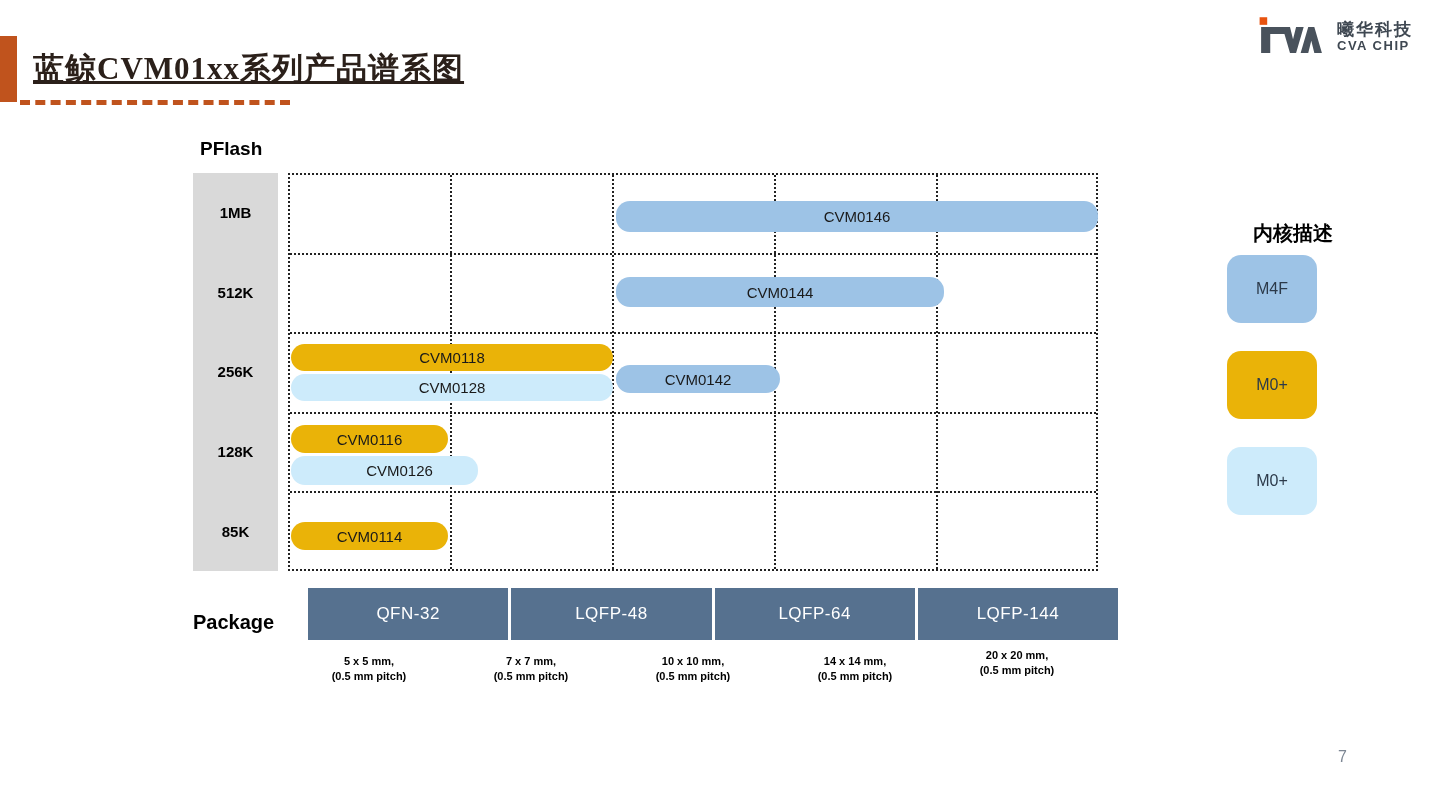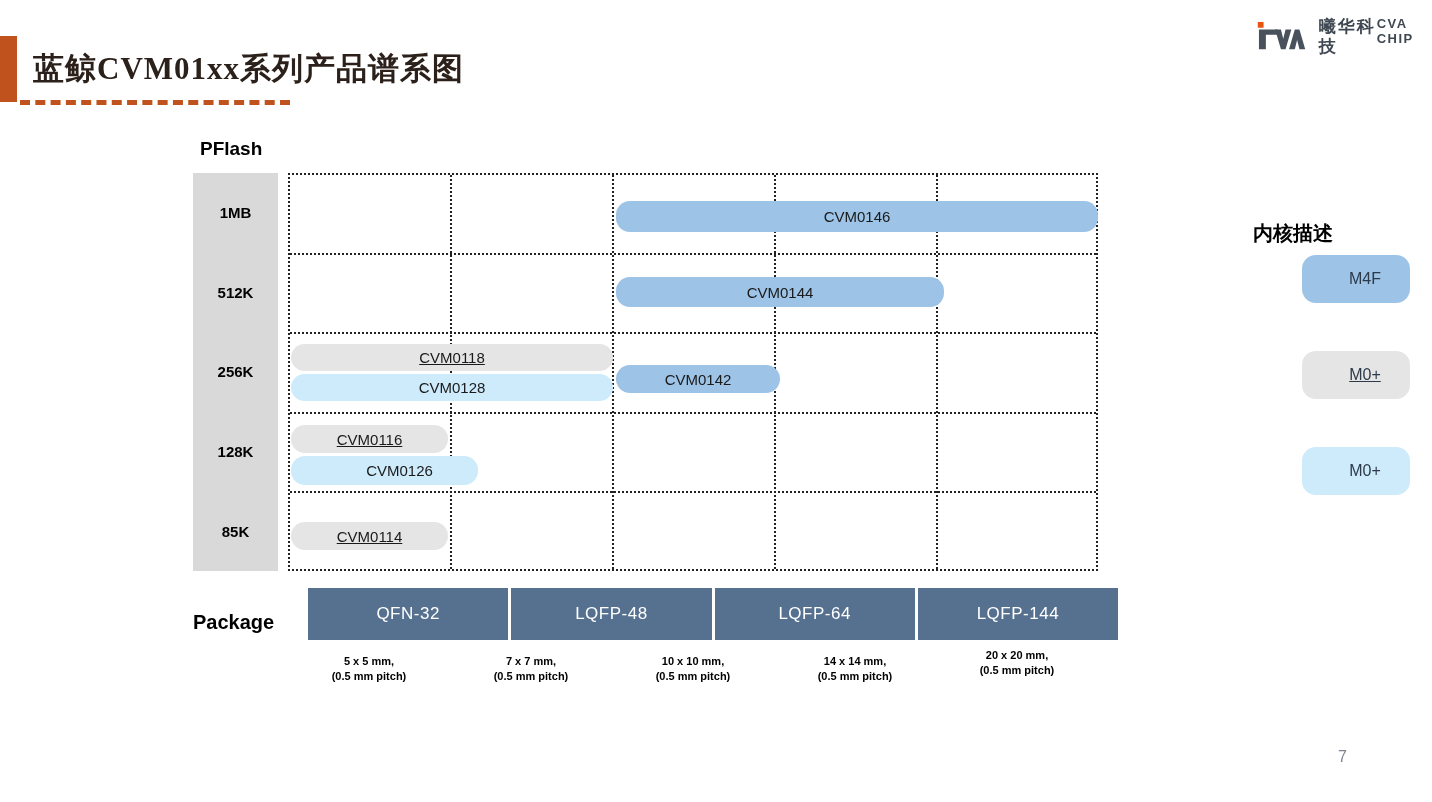--- a/index.html
+++ b/index.html
@@ -2,27 +2,27 @@
 <html><head>
 <meta charset="utf-8">
 <style>
   html,body{margin:0;padding:0;background:#fff;}
   .slide{position:relative;width:1432px;height:802px;background:#ffffff;overflow:hidden;
          font-family:"Liberation Sans",sans-serif;color:#111;}
 
   
   .accent-bar{position:absolute;left:0;top:36px;width:17px;height:66px;background:#C0531D;}
   .title{position:absolute;left:33px;top:48px;margin:0;font-family:"Liberation Serif",serif;
-         font-weight:bold;font-size:31px;color:#2b201a;letter-spacing:1px;}
+         font-weight:bold;font-size:31px;color:#2b201a;letter-spacing:1px;text-decoration:underline;}
   .title-underline{position:absolute;left:20px;top:100px;width:270px;height:0;
          border-bottom:5px dashed #C0531D;}
 
   
   .logo{position:absolute;left:1252px;top:16px;display:flex;align-items:center;gap:9px;}
-  .logo-text{display:flex;flex-direction:row;justify-content:center;}
+  .logo-text{display:flex;flex-direction:column;justify-content:center;}
   .logo-cn{font-size:17px;font-weight:bold;color:#3f4852;letter-spacing:2px;line-height:1.15;}
   .logo-en{font-size:13px;font-weight:bold;color:#3f4852;letter-spacing:1.5px;line-height:1.15;}
 
   
   .pflash-label{position:absolute;left:200px;top:138px;font-size:19px;font-weight:bold;color:#000;}
   .flash-col{position:absolute;left:193px;top:173px;width:85px;height:398px;background:#D9D9D9;
              display:flex;flex-direction:column;}
   .flash-row{flex:1;display:flex;align-items:center;justify-content:center;
              font-size:15px;font-weight:bold;color:#000;}
 
@@ -31,21 +31,21 @@
         border:2px dotted #222;box-sizing:border-box;}
   .vline{position:absolute;top:0;bottom:0;width:0;border-left:2px dotted #222;}
   .v1{left:160px}.v2{left:322px}.v3{left:484px}.v4{left:646px}
   .hline{position:absolute;left:0;right:0;height:0;border-top:2px dotted #222;}
   .h1{top:78px}.h2{top:157px}.h3{top:237px}.h4{top:316px}
 
   
   .bar{position:absolute;border-radius:14px;display:flex;align-items:center;justify-content:center;
        font-size:15px;color:#1a1a1a;}
   .c-m4f{background:#9DC3E6;}
-  .c-m0a{background:#e5e5e5;text-decoration:underline;}
+  .c-m0a{background:#eab308;}
   .c-m0b{background:#CDEBFB;}
   .b146{left:326px;top:26px;width:482px;height:31px;}
   .b144{left:326px;top:102px;width:328px;height:30px;}
   .b118{left:1px;top:169px;width:322px;height:27px;}
   .b128{left:1px;top:199px;width:322px;height:27px;}
   .b142{left:326px;top:190px;width:164px;height:28px;}
   .b116{left:1px;top:250px;width:157px;height:28px;}
   .b126{left:1px;top:281px;width:157px;height:29px;padding-left:30px;}
   .b114{left:1px;top:347px;width:157px;height:28px;}
 
@@ -55,22 +55,22 @@
   .package-row{position:absolute;left:288px;top:588px;width:810px;height:52px;
                display:flex;gap:3px;margin-left:20px;}
   .pkg-cell{flex:1;background:#56718F;color:#fff;font-size:17px;display:flex;
             align-items:center;justify-content:center;letter-spacing:0.5px;}
   .size-row{position:absolute;left:288px;top:654px;width:810px;display:flex;}
   .size-cell{flex:1;text-align:center;font-size:11px;font-weight:bold;color:#000;line-height:1.4;}
   .size-cell:nth-child(5){transform:translateY(-6px);}
 
   
   .legend-title{position:absolute;left:1253px;top:220px;font-size:20px;font-weight:bold;color:#000;}
-  .legend-box{position:absolute;left:1302px;width:90px;height:48px;border-radius:14px;
-              display:flex;align-items:center;justify-content:center;font-size:16px;color:#2c3a4a;padding-left:18px;}
+  .legend-box{position:absolute;left:1227px;width:90px;height:68px;border-radius:14px;
+              display:flex;align-items:center;justify-content:center;font-size:16px;color:#2c3a4a;}
   .lg1{top:255px;}
   .lg2{top:351px;}
   .lg3{top:447px;}
 
   .page-num{position:absolute;left:1338px;top:748px;font-size:16px;color:#7d8794;}
 </style>
 </head>
 <body>
 
 <div class="slide">

